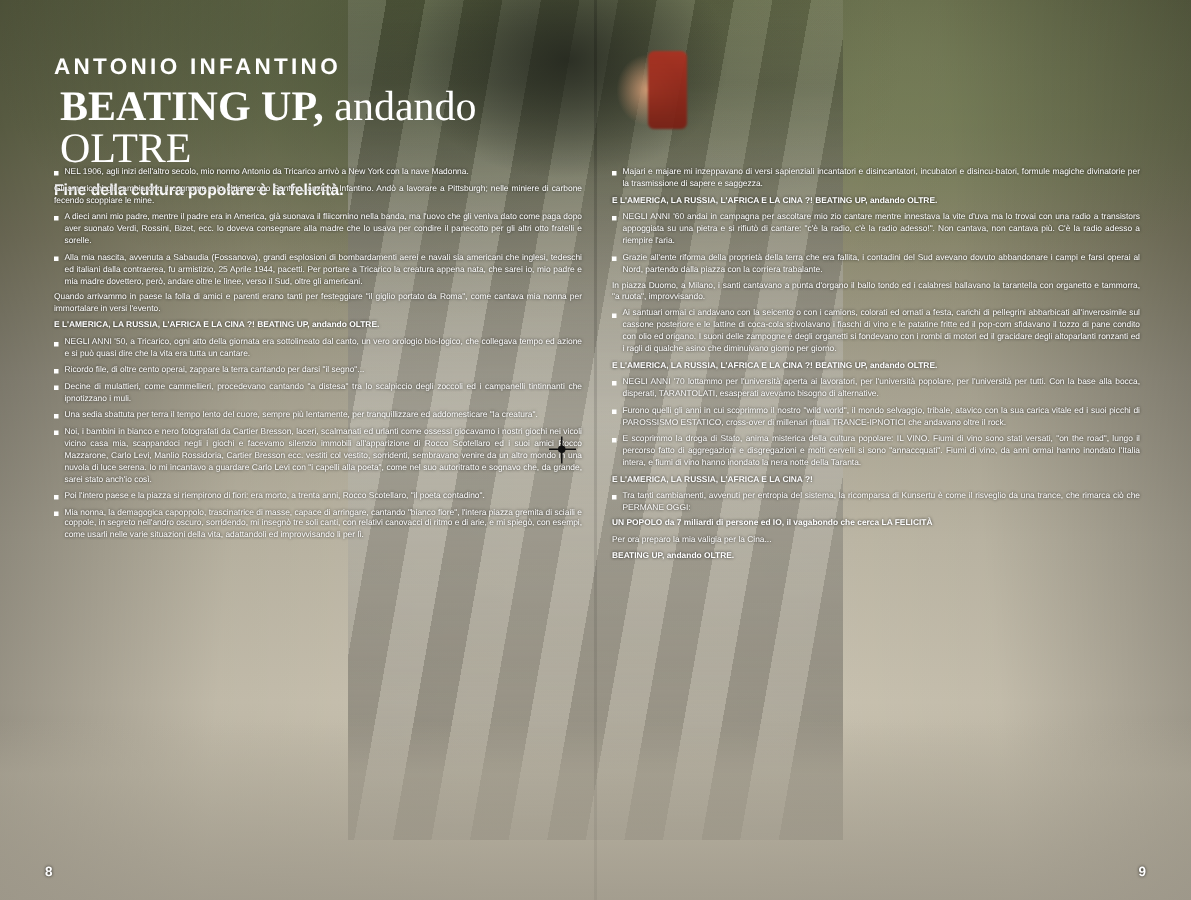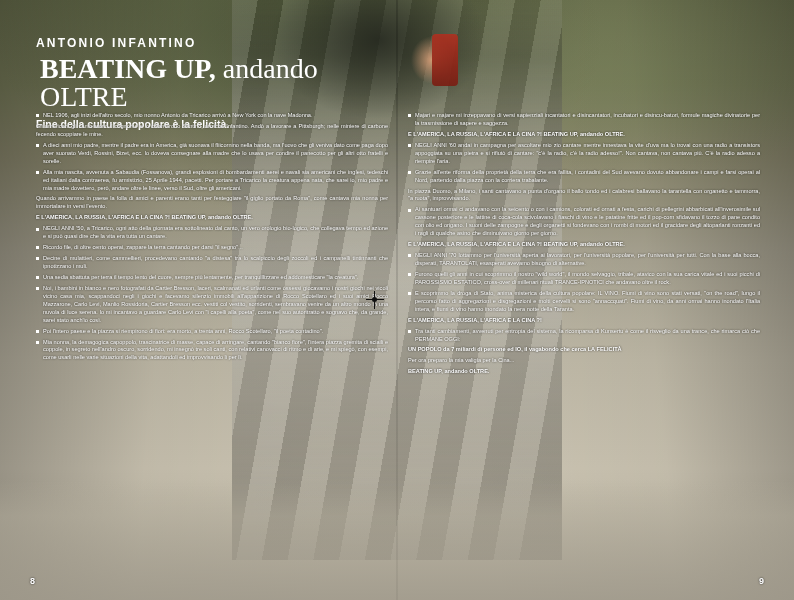--- a/index.html
+++ b/index.html
@@ -47,21 +47,21 @@
     background:linear-gradient(180deg,#b03020,#7a1d12);
     border-radius:4px;filter:blur(0.6px);opacity:.9;
   }
   .ground{
     position:absolute;left:0;bottom:0;width:794px;height:120px;
     background:linear-gradient(180deg, rgba(190,184,168,0) 0%, rgba(176,170,154,0.5) 30%, rgba(160,154,140,0.85) 100%);
   }
 
   
   .masthead{position:absolute;left:36px;top:36px;width:350px;color:#fff;}
-  .kicker{font-size:12px;letter-spacing:2.2px;font-weight:600;margin:0 0 5px 0;}
+  .kicker{font-size:15px;letter-spacing:2.2px;font-weight:600;margin:0 0 5px 0;}
   .headline{font-family:"Liberation Serif", serif;font-size:28px;line-height:1;margin:4px;font-weight:400;}
   .headline b{font-weight:700;}
   .subhead{font-size:10.5px;font-weight:700;margin:7px 0 0 0;}
 
   .cols{position:absolute;left:36px;top:112px;width:724px;height:440px;}
   .col{
     position:absolute;top:0;width:352px;height:440px;
     color:#fff;font-size:5.6px;line-height:1.42;text-align:justify;
   }
   .col.left{left:0;}

